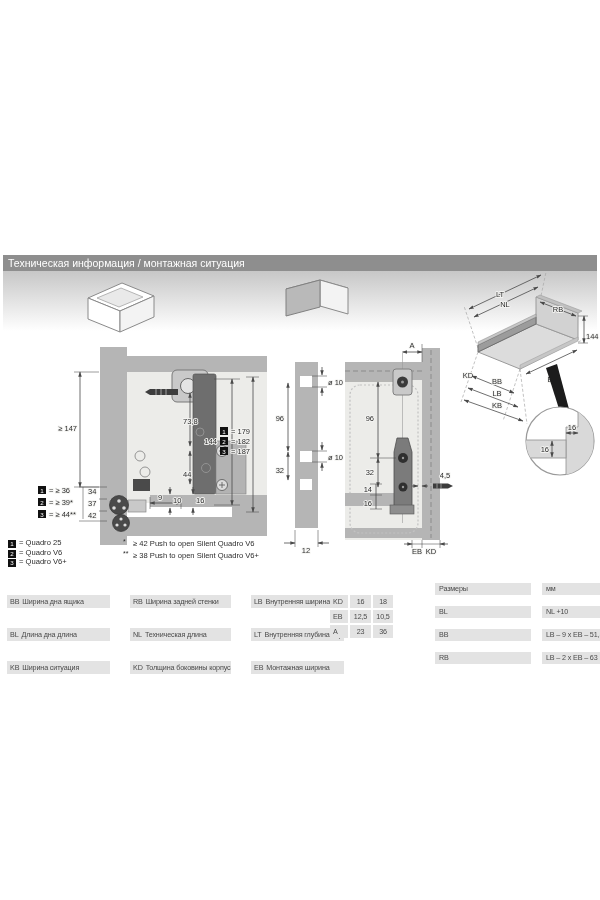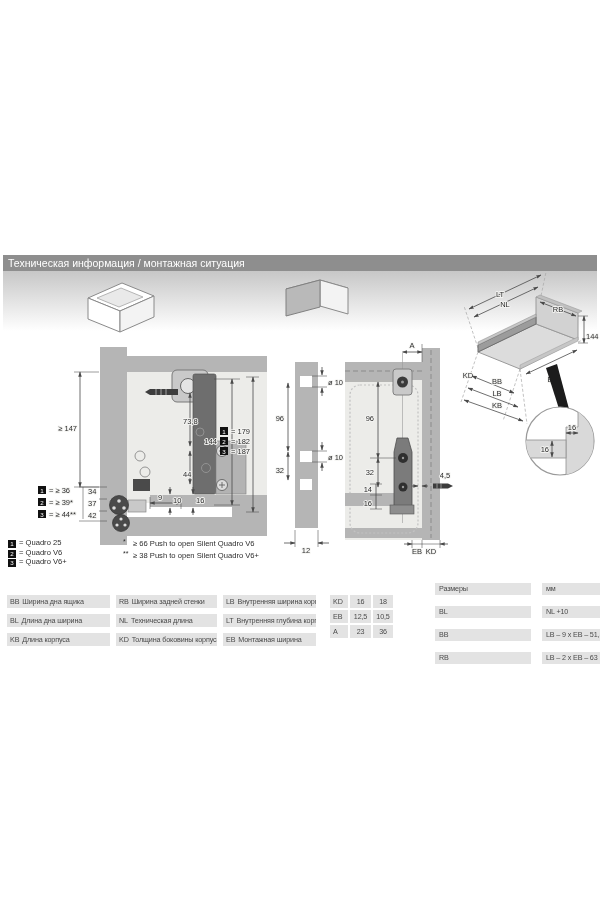--- a/index.html
+++ b/index.html
@@ -24,21 +24,21 @@
   .plrow { height:9.6px; line-height:9.6px; white-space:nowrap; }
   .nbadge { display:inline-block; width:8px; height:8px; background:#111; color:#fff;
     font-size:6.2px; line-height:8px; text-align:center; vertical-align:-1px; margin-right:3px; }
 
   .notes { position:absolute; left:123px; top:536px; font-size:7.6px; color:#2d2d2d; }
   .noterow { height:11.5px; line-height:11.5px; white-space:nowrap; }
   .nmark { display:inline-block; width:10px; font-size:7px; vertical-align:2px; }
 
   .tbl { position:absolute; display:grid; font-size:7.2px; color:#4a4a4a; }
   .tbl .cell { background:#e3e3e3; line-height:13px; padding:0 3px; white-space:nowrap; overflow:hidden; letter-spacing:-0.15px; }
-  .abbrev { left:7px; top:595px; grid-template-columns:103px 101px 93px; grid-auto-rows:13px; gap:6px; }
+  .abbrev { left:7px; top:595px; grid-template-columns:103px 101px 93px; grid-auto-rows:13px; gap:20px; }
   .abbrev .code { margin-right:3px; }
   .values { left:330px; top:595px; grid-template-columns:18px 21px 20px; grid-auto-rows:13px; gap:2px; }
   .values .num { text-align:center; padding:0 1px; }
   .dims { left:435px; top:583px; grid-template-columns:96px 64px; grid-auto-rows:12px; gap:11px; }
   .dims .cell { line-height:12px; padding:0 4px; }
 </style>
 </head>
 <body>
 
 <div class="page">
@@ -339,35 +339,35 @@
     <div class="plrow">
       <span class="nbadge">2</span><span>= Quadro V6</span>
     </div>
     <div class="plrow">
       <span class="nbadge">3</span><span>= Quadro V6+</span>
     </div>
   </div>
 
   <div class="notes">
     <div class="noterow">
-      <span class="nmark">*</span><span>≥ 66 Push to open Silent Quadro V6</span>
+      <span class="nmark">*</span><span>≥ 42 Push to open Silent Quadro V6</span>
     </div>
     <div class="noterow">
       <span class="nmark">**</span><span>≥ 38 Push to open Silent Quadro V6+</span>
     </div>
   </div>
 
   <div class="tbl abbrev">
     <div class="cell"><span class="code">BB</span><span>Ширина дна ящика</span></div>
     <div class="cell"><span class="code">RB</span><span>Ширина задней стенки</span></div>
     <div class="cell"><span class="code">LB</span><span>Внутренняя ширина корпуса</span></div>
-    <div class="cell"><span class="code">BL</span><span>Длина дна ширина</span></div>
+    <div class="cell"><span class="code">BL</span><span>Длина дна длина</span></div>
     <div class="cell"><span class="code">NL</span><span>Техническая длина</span></div>
     <div class="cell"><span class="code">LT</span><span>Внутренняя глубина корпуса</span></div>
-    <div class="cell"><span class="code">KB</span><span>Длина корпуса</span></div>
+    <div class="cell"><span class="code">KB</span><span>Ширина ситуация</span></div>
     <div class="cell"><span class="code">KD</span><span>Толщина боковины корпуса</span></div>
     <div class="cell"><span class="code">EB</span><span>Монтажная ширина</span></div>
   </div>
 
   <div class="tbl values">
     <div class="cell">KD</div>
     <div class="cell num">16</div>
     <div class="cell num">18</div>
     <div class="cell">EB</div>
     <div class="cell num">12,5</div>

